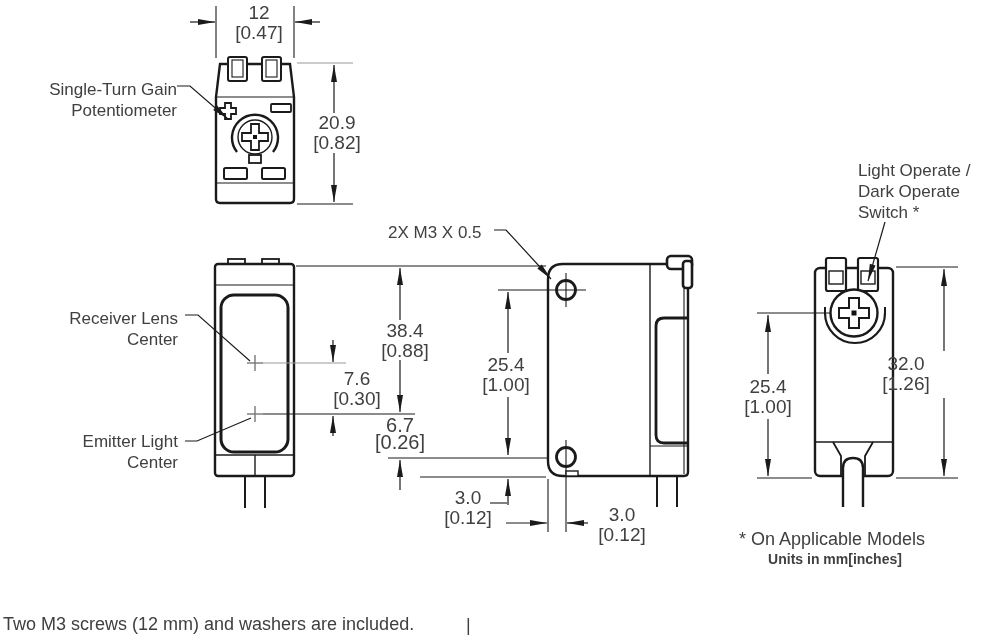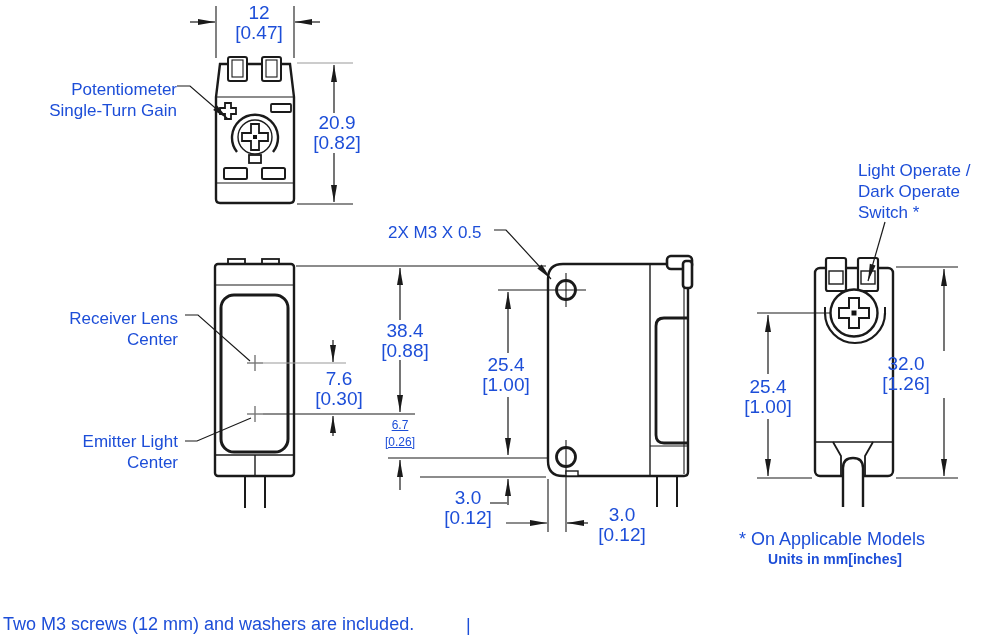--- a/index.html
+++ b/index.html
@@ -9,24 +9,24 @@
   
   .ln   {stroke:#1a1a1a;stroke-width:2.4;fill:#fff;}
   .lnn  {stroke:#1a1a1a;stroke-width:2.4;fill:none;}
   .mid  {stroke:#1a1a1a;stroke-width:1.4;fill:none;}
   .thin {stroke:#1a1a1a;stroke-width:1.1;fill:none;}
   .dimln{stroke:#1a1a1a;stroke-width:1.2;fill:none;}
   .thick{stroke:#1a1a1a;stroke-width:2.8;fill:#fff;}
   .gray {stroke:#9a9a9a;stroke-width:1.2;fill:none;}
   .cross{stroke:#777;stroke-width:1.4;fill:none;}
   
-  .t{position:absolute;color:#1d4ed8;white-space:nowrap;}
+  .t{position:absolute;color:#404040;white-space:nowrap;}
   .t span{display:block;}
   .dim{font-size:19px;line-height:20px;text-align:center;transform:translateX(-50%);}
-  .dim.small{font-size:12px;line-height:17px;text-decoration:underline;}
+  .dim.small{font-size:20px;line-height:17px;}
   .lab{font-size:17px;line-height:21px;}
   .lab.r{text-align:right;}
   .note{font-size:18px;line-height:22px;}
   .units{font-size:14px;font-weight:bold;}
   .center{transform:translateX(-50%);text-align:left;}
 </style>
 </head>
 <body>
 
 <div id="stage">
@@ -190,36 +190,36 @@
 
   <div class="t dim" style="left:259px;top:3px">
     <span>12</span>
     <span>[0.47]</span>
   </div>
   <div class="t dim" style="left:337px;top:113px">
     <span>20.9</span>
     <span>[0.82]</span>
   </div>
   <div class="t lab r" style="right:810px;top:79px">
+    <span>Single-Turn Gain</span>
     <span>Potentiometer</span>
-    <span>Single-Turn Gain</span>
   </div>
   <div class="t lab r" style="right:809px;top:308px">
     <span>Receiver Lens</span>
     <span>Center</span>
   </div>
   <div class="t lab r" style="right:809px;top:431px">
     <span>Emitter Light</span>
     <span>Center</span>
   </div>
   <div class="t dim" style="left:405px;top:321px">
     <span>38.4</span>
     <span>[0.88]</span>
   </div>
-  <div class="t dim" style="left:339px;top:369px">
+  <div class="t dim" style="left:357px;top:369px">
     <span>7.6</span>
     <span>[0.30]</span>
   </div>
   <div class="t dim small" style="left:400px;top:417px">
     <span>6.7</span>
     <span>[0.26]</span>
   </div>
   <div class="t lab" style="left:388px;top:222px">
     <span>2X M3 X 0.5</span>
   </div>

